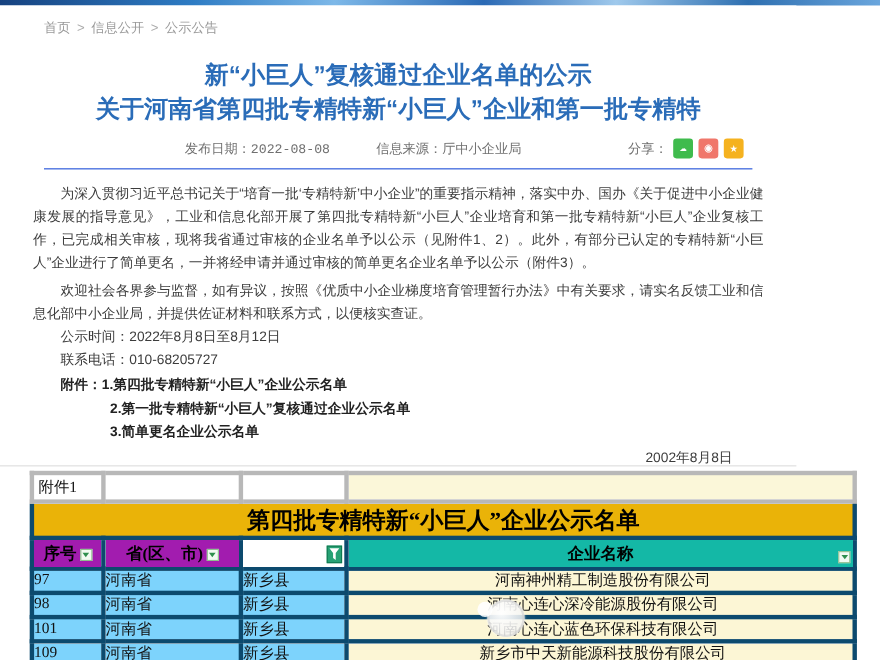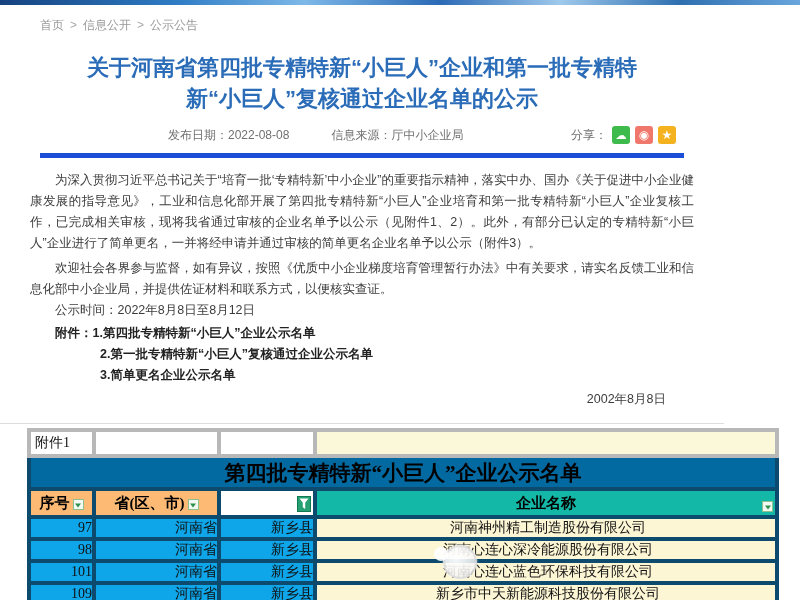--- a/index.html
+++ b/index.html
@@ -15,21 +15,21 @@
   .breadcrumb { margin:12px 0 0 40px; font-size:12px; color:#999; }
   .breadcrumb span { cursor:pointer; }
   .bc-sep { margin:0 6px; color:#aaa; }
 
   .content { margin:0 30px; }
 
   .doc-title { margin-top:18px; text-align:center; color:#2a6cb8; font-weight:bold;
                font-size:22px; line-height:31px; }
 
   .meta-row { margin:12px 10px 0; display:flex; align-items:center; font-size:12px;
-              color:#707070; padding:0 8px 9px 128px; border-bottom:5px solid #1d4ed8; }
+              color:#707070; padding:0 8px 9px 128px; border-bottom:1px solid #1d4ed8;font-family:Liberation Mono, monospace; }
   .meta-item { margin-right:42px; white-space:nowrap; }
   .share-group { margin-left:auto; display:flex; align-items:center; }
   .share-icon { width:18px; height:18px; border-radius:3px; margin-left:5px; color:#fff;
                 font-size:11px; line-height:18px; text-align:center; cursor:pointer; }
   .si-wechat { background:#3fbb4d; }
   .si-weibo  { background:#f0776b; font-size:12px; }
   .si-qzone  { background:#f5b21f; font-size:12px; }
 
   .para { margin-top:12px; font-size:12.5px; color:#3c3c3c; line-height:21px;
           text-indent:2em; text-align:justify; }
@@ -42,27 +42,27 @@
   .sign-date { margin-top:4px; text-align:right; padding-right:28px; font-size:12.5px;
                color:#3c3c3c; line-height:18px; }
 
   
   .sheet { position:absolute; top:428px; left:27px; width:748px;
            font-family:"Liberation Serif", serif; border-collapse:collapse; table-layout:fixed; }
   .sheet td { border:4px solid #0c4a6e; overflow:hidden; white-space:nowrap; }
   .sheet .rowA td { height:26px; font-size:14px; color:#111; border-color:#b8b8b8; background:#fff; }
   .sheet .rowA td.ylw { background:#fbf7d9; }
   .sheet .rowA td:first-child { padding-left:4px; }
-  .sheet .rowTitle td { height:33px; background:#0369a1; text-align:center;
+  .sheet .rowTitle td { height:33px; background:#eab308; text-align:center;
                         font-size:21px; font-weight:bold; color:#000; }
   .sheet .rowHead td { height:28px; font-size:15px; font-weight:bold; text-align:center;
-                       position:relative; background:#fdba74; }
+                       position:relative; background:#a21caf; }
   .sheet .rowHead td.c3 { background:#fff; }
   .sheet .rowHead td.c4 { background:#14b8a6; }
-  .sheet .rowData td { height:21px; font-size:14px; text-align:right; color:#111; background:#0ea5e9; }
+  .sheet .rowData td { height:21px; font-size:14px; text-align:left; color:#111; background:#7dd3fc; }
   .sheet .rowData td.c4 { background:#fcf6d5; text-align:center; padding-left:4px; }
 
   .drop-box { display:inline-block; width:11px; height:11px; background:#f2faf2;
               border:1px solid #8fbf8f; vertical-align:middle; margin-left:3px;
               line-height:9px; text-align:center; cursor:pointer; }
   .drop-right { position:absolute; right:2px; bottom:3px; margin-left:0; }
   .filter-btn { position:absolute; right:2px; bottom:3px; width:14px; height:16px;
                 background:#27a174; border:1px solid #117a52; display:flex;
                 align-items:center; justify-content:center; cursor:pointer; }
 
@@ -85,39 +85,40 @@
 
 <div class="article-wrap">
 
   <div class="breadcrumb">
     <span>首页</span><span class="bc-sep">&gt;</span><span>信息公开</span><span class="bc-sep">&gt;</span><span>公示公告</span>
   </div>
 
   <div class="content">
 
     <div class="doc-title">
+      <div>新“小巨人”复核通过企业名单的公示</div>
       <div>关于河南省第四批专精特新“小巨人”企业和第一批专精特</div>
-      <div>新“小巨人”复核通过企业名单的公示</div>
     </div>
 
     <div class="meta-row">
       <span class="meta-item">发布日期：2022-08-08</span>
       <span class="meta-item">信息来源：厅中小企业局</span>
       <span class="share-group">
         <span>分享：</span>
         <span class="share-icon si-wechat">☁</span>
         <span class="share-icon si-weibo">◉</span>
         <span class="share-icon si-qzone">★</span>
       </span>
     </div>
 
     <div class="para first">为深入贯彻习近平总书记关于“培育一批‘专精特新’中小企业”的重要指示精神，落实中办、国办《关于促进中小企业健康发展的指导意见》，工业和信息化部开展了第四批专精特新“小巨人”企业培育和第一批专精特新“小巨人”企业复核工作，已完成相关审核，现将我省通过审核的企业名单予以公示（见附件1、2）。此外，有部分已认定的专精特新“小巨人”企业进行了简单更名，一并将经申请并通过审核的简单更名企业名单予以公示（附件3）。</div>
     <div class="para second">欢迎社会各界参与监督，如有异议，按照《优质中小企业梯度培育管理暂行办法》中有关要求，请实名反馈工业和信息化部中小企业局，并提供佐证材料和联系方式，以便核实查证。</div>
 
     <div class="info-line">公示时间：2022年8月8日至8月12日</div>
+    <div class="info-line">联系电话：010-68205727</div>
 
     <div class="attach-block">
       <div class="attach-line1"><span>附件：</span><span>1.第四批专精特新“小巨人”企业公示名单</span></div>
       <div class="attach-line">2.第一批专精特新“小巨人”复核通过企业公示名单</div>
       <div class="attach-line">3.简单更名企业公示名单</div>
     </div>
 
     <div class="sign-date">2002年8月8日</div>
   </div>
 </div>

